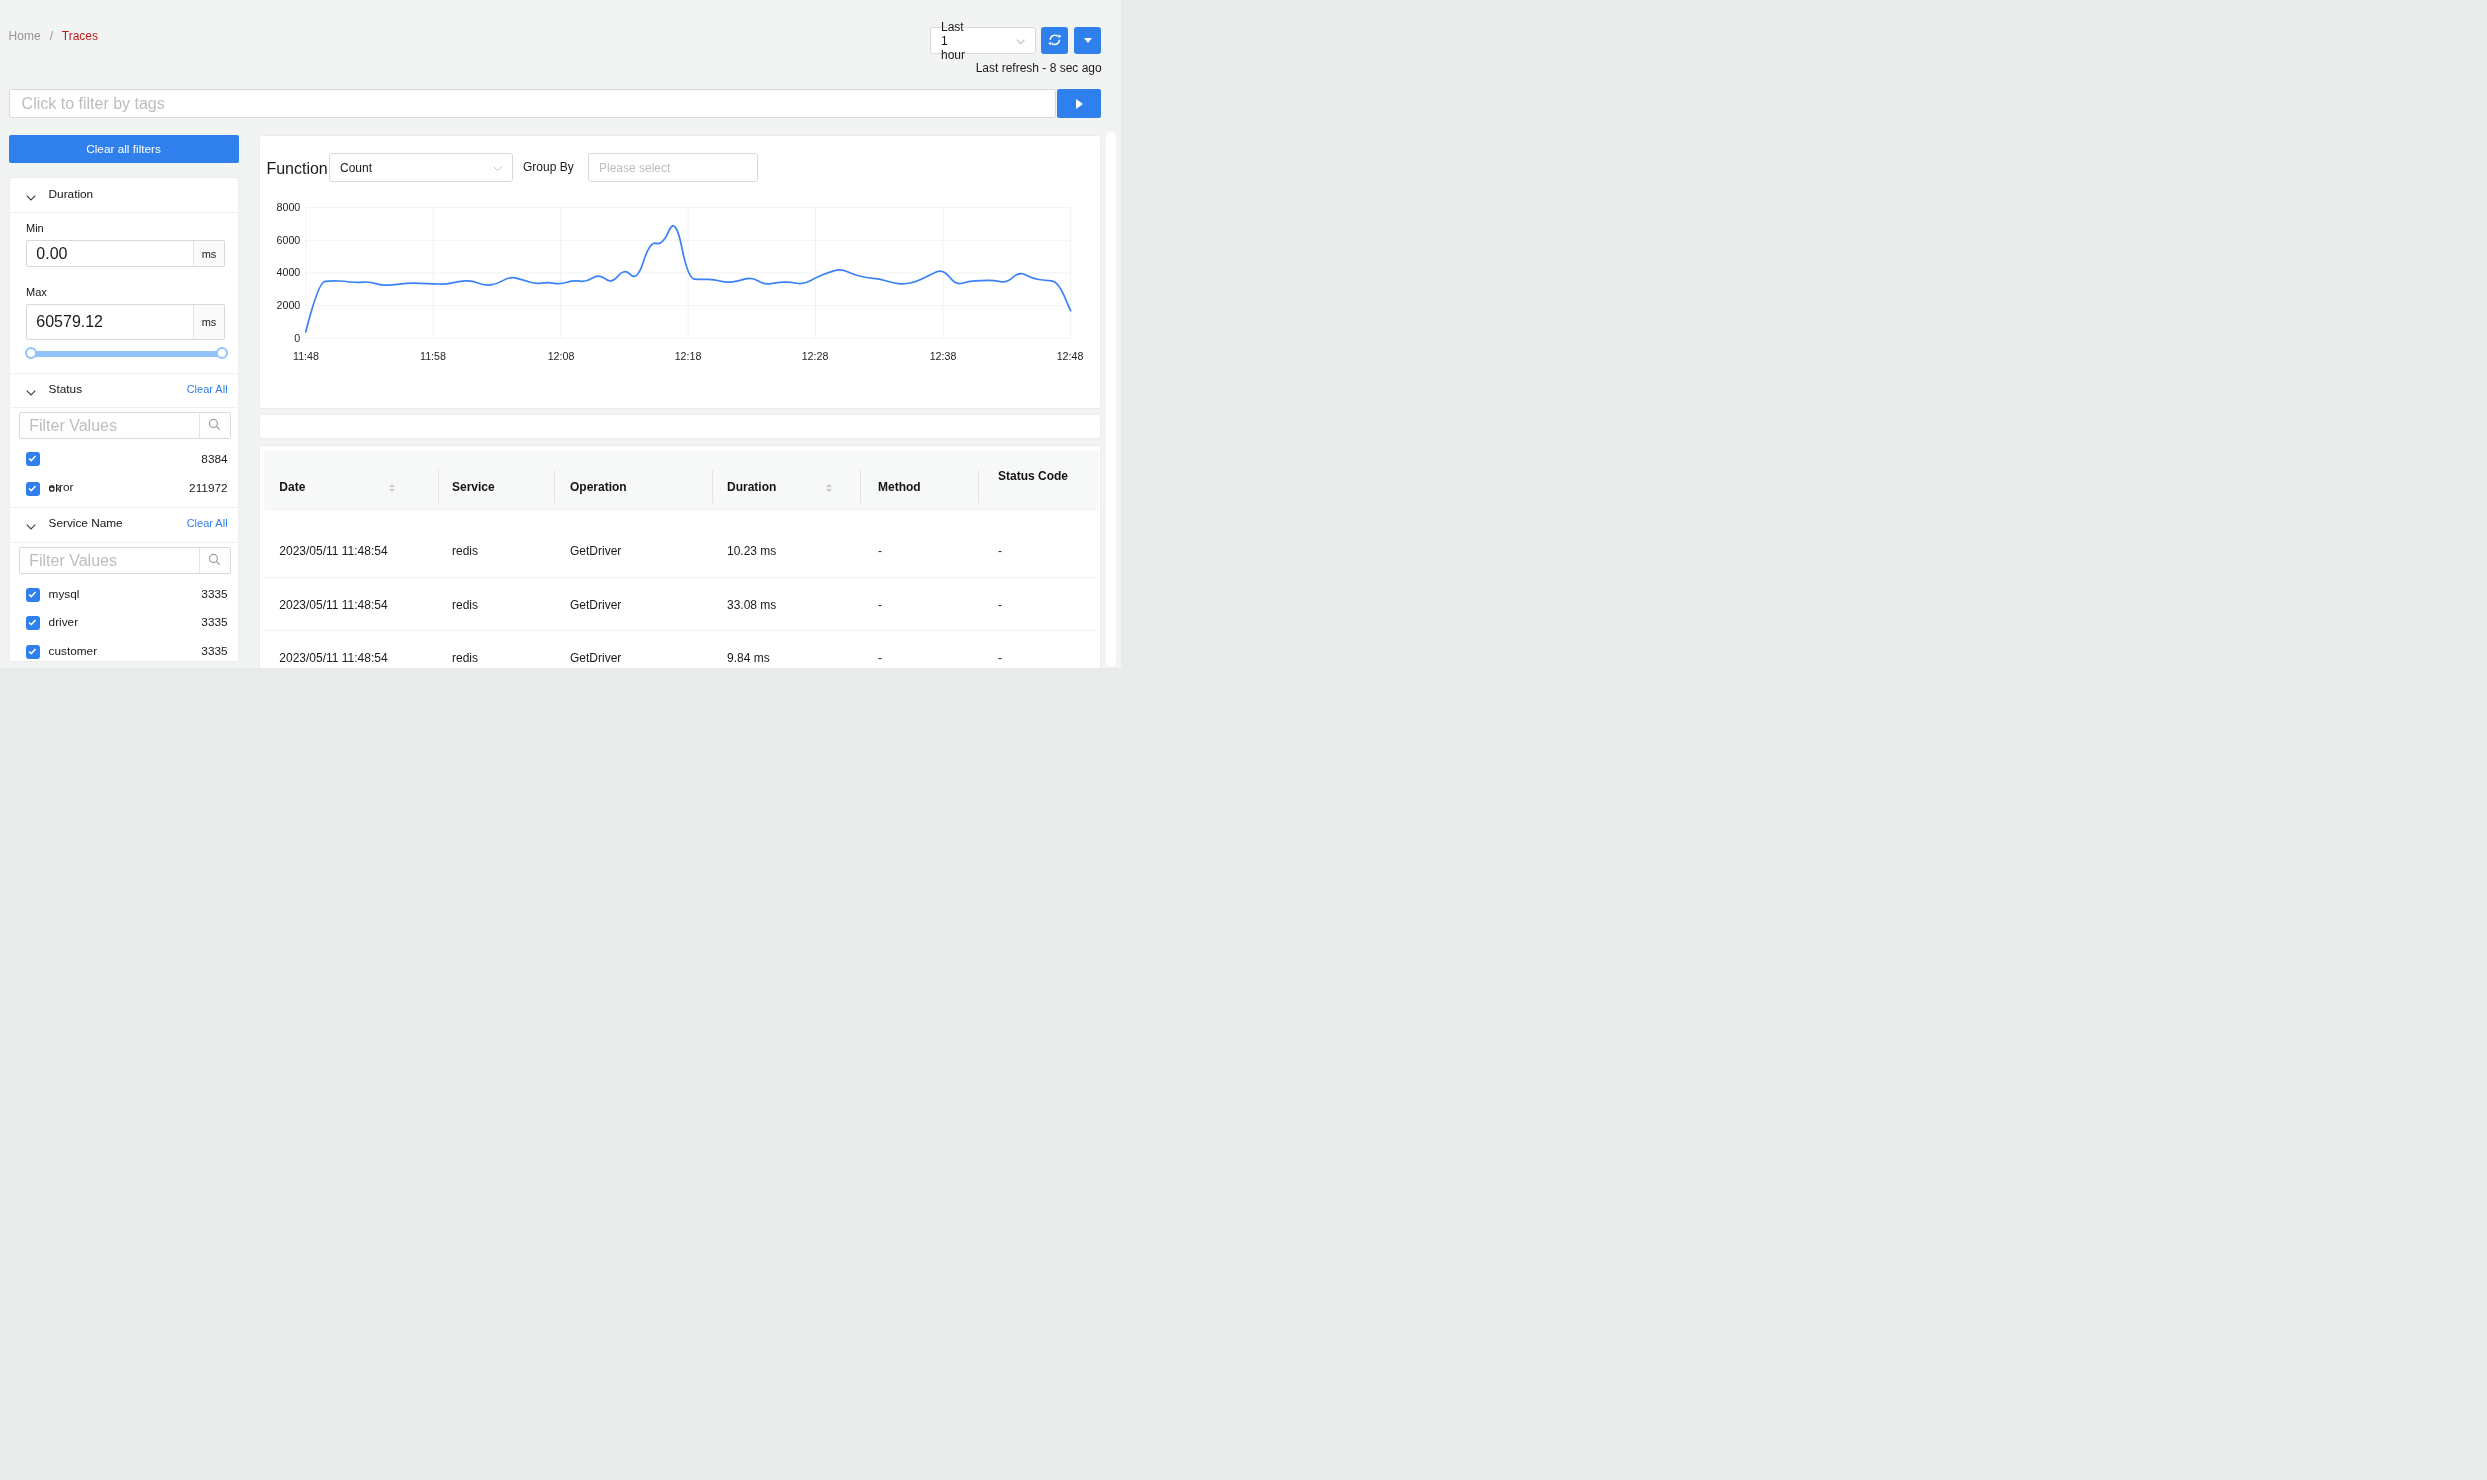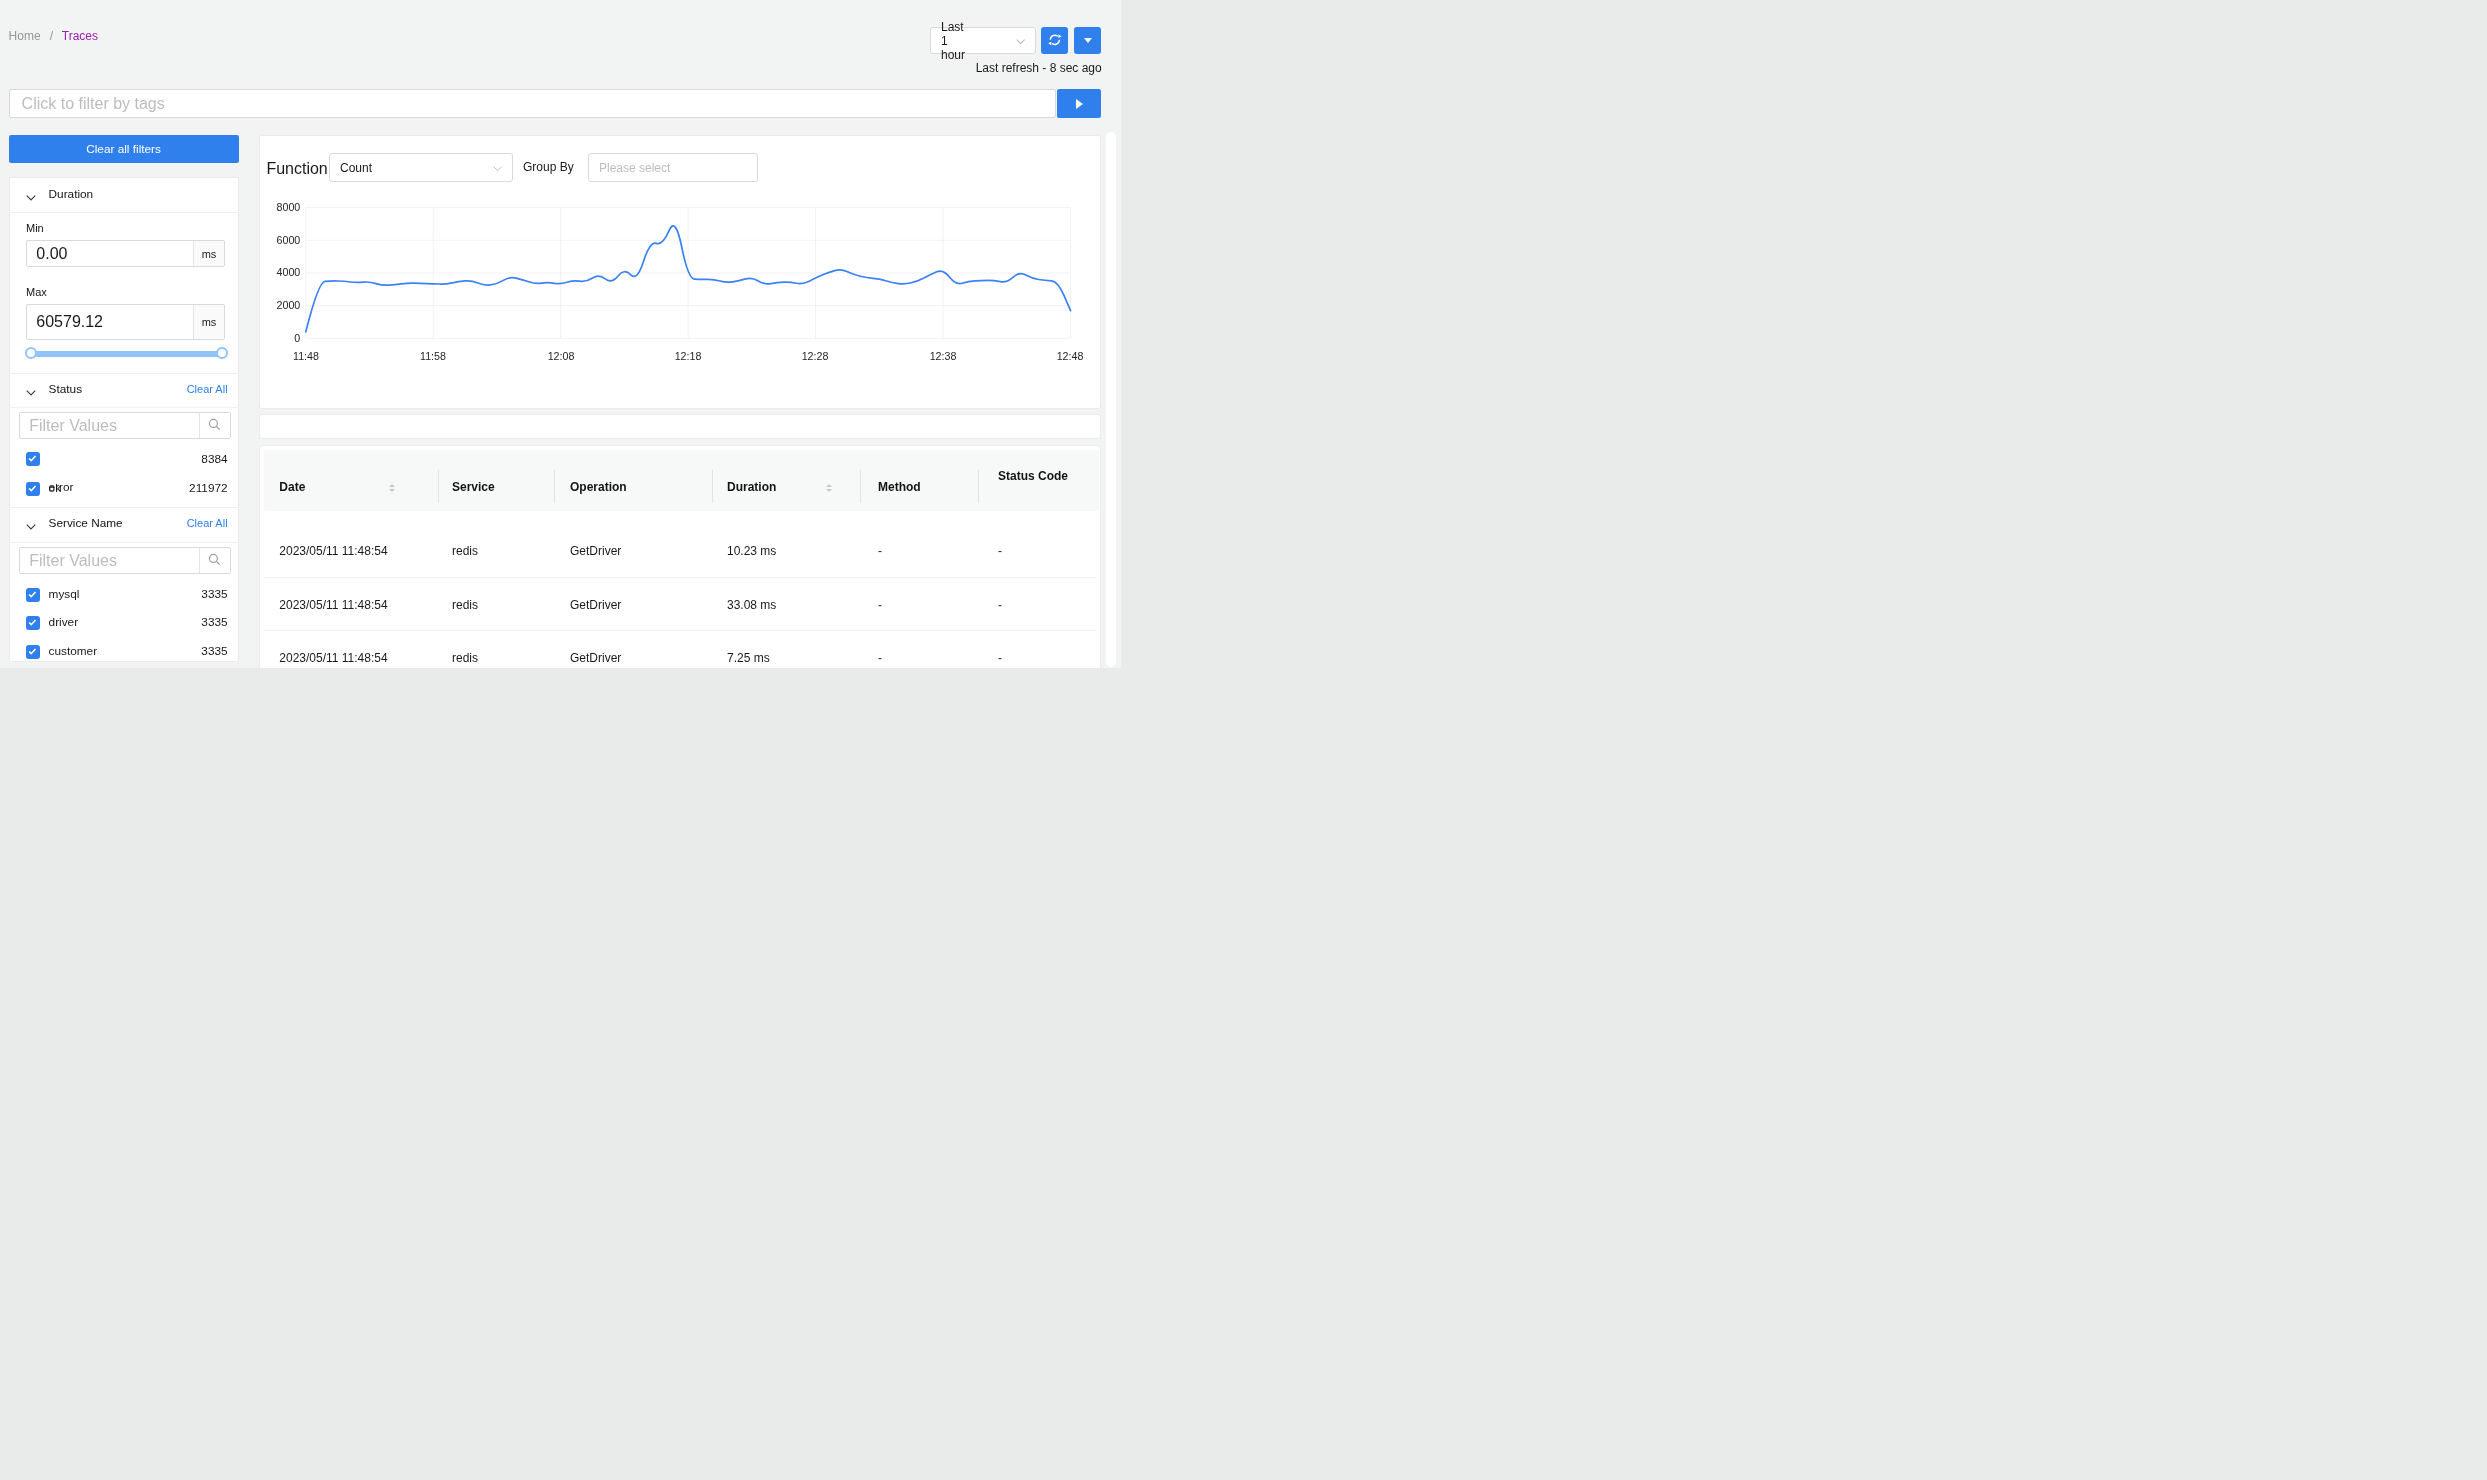--- a/index.html
+++ b/index.html
@@ -43,21 +43,21 @@
   .tick{position:absolute;font-size:10.7px;color:#262626;}
 </style>
 </head>
 <body>
 
 <div class="page">
 
   <div class="abs" style="left:8.6px;top:29px;font-size:12px;">
     <span class="muted" style="cursor:pointer;">Home</span>
     <span class="muted" style="margin:0 5.7px;">/</span>
-    <span style="color:#a21caf;">Traces</span>
+    <span style="color:#b91c1c;">Traces</span>
   </div>
 
   <div class="select" style="left:930px;top:27px;width:106px;height:27px;gap:44px;">
     <span>Last 1 hour</span>
     <span class="chev">
       <svg width="9.3" height="5.7" viewBox="0 0 13 8">
           <polyline points="1,1 6.5,6.5 12,1" fill="none" stroke="#bfbfbf" stroke-width="1.6"></polyline>
         </svg>
     </span>
   </div>
@@ -309,21 +309,21 @@
       <span class="td" style="left:467px;top:152px;">33.08 ms</span>
       <span class="td" style="left:618px;top:152px;">-</span>
       <span class="td" style="left:738px;top:152px;">-</span>
     </div>
     <div class="divider" style="left:3.6px;right:3.6px;top:184px;"></div>
 
     <div>
       <span class="td" style="left:19.3px;top:205px;">2023/05/11 11:48:54</span>
       <span class="td" style="left:192px;top:205px;">redis</span>
       <span class="td" style="left:310px;top:205px;">GetDriver</span>
-      <span class="td" style="left:467px;top:205px;">7.25 ms</span>
+      <span class="td" style="left:467px;top:205px;">9.84 ms</span>
       <span class="td" style="left:618px;top:205px;">-</span>
       <span class="td" style="left:738px;top:205px;">-</span>
     </div>
   </div>
 
   <div class="abs" style="left:1106px;top:132px;width:10px;height:535px;background:#fff;border-radius:5px;"></div>
 </div>
 
 
 </body></html>

